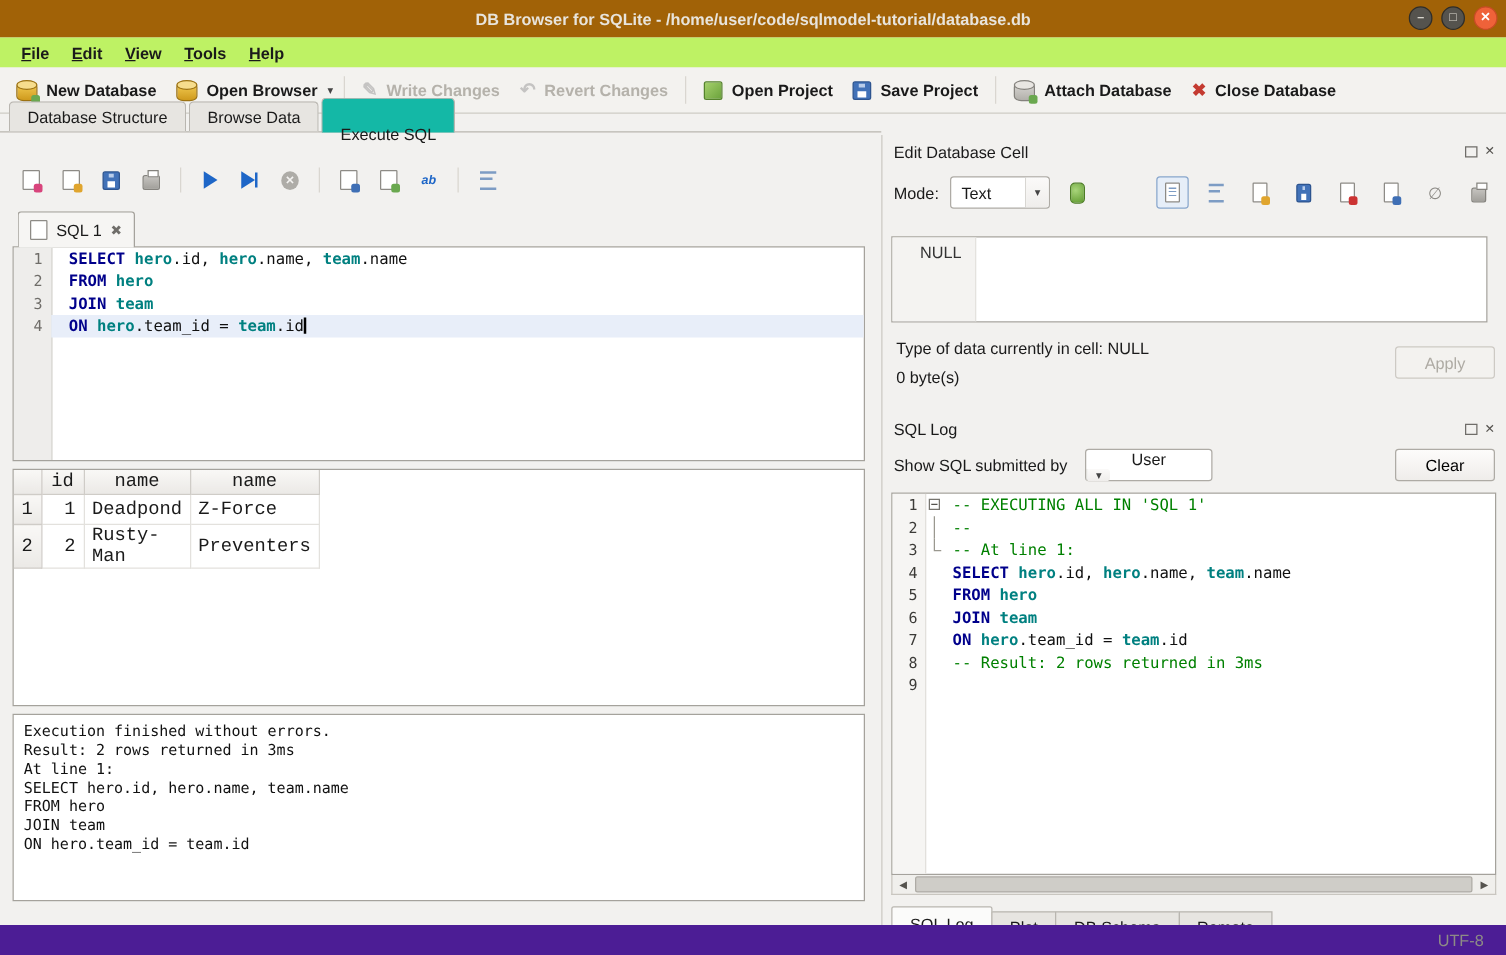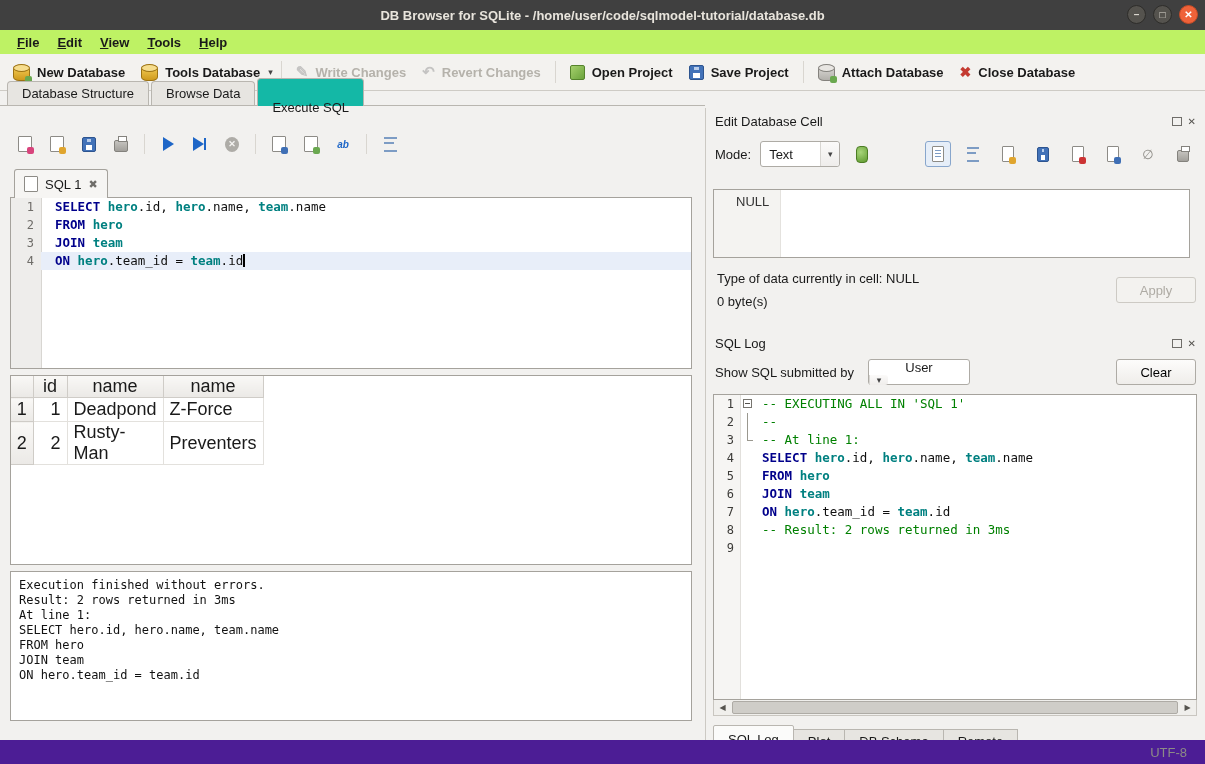--- a/index.html
+++ b/index.html
@@ -1,20 +1,20 @@
 <!DOCTYPE html>
 <html><head>
 <meta charset="utf-8">
 <style>
   html,body{margin:0;padding:0;background:#555;}
   .app{position:relative;width:1205px;height:764px;overflow:hidden;background:#f2f1ef;
        font-family:"Liberation Sans",sans-serif;font-size:13px;color:#1a1a1a;}
 
   
-  .titlebar{position:absolute;top:0;left:0;right:0;height:30px;background:#404040;
+  .titlebar{position:absolute;top:0;left:0;right:0;height:30px;background:#a16207;
     display:flex;align-items:center;justify-content:center;color:#e8e4dc;font-weight:bold;}
   .win-controls{position:absolute;right:7px;top:5px;display:flex;gap:7px;}
   .win-btn{width:19px;height:19px;border-radius:50%;background:#55534e;border:1px solid #2e2d2a;
     color:#ddd9d1;font-size:10px;line-height:17px;text-align:center;box-sizing:border-box;}
   .win-btn.close{background:#ef6239;border-color:#c84b26;color:#fff;}
 
   
   .menubar{position:absolute;top:30px;left:0;right:0;height:24px;background:#bef264;
     display:flex;align-items:center;padding-left:8px;}
   .menu-item{display:inline-block;padding:2px 9px;font-weight:bold;}
@@ -93,21 +93,21 @@
     font-family:"DejaVu Sans Mono",monospace;font-size:12.5px;}
   .editor-box::before{content:'';position:absolute;left:0;top:0;bottom:0;width:30px;background:#eeedeb;border-right:1px solid #d8d6d2;}
   .code-row{display:flex;height:18px;line-height:18px;position:relative;z-index:1;}
   .code-row .ln{flex:0 0 30px;text-align:right;padding-right:7px;box-sizing:border-box;color:#6f6d69;font-size:12px;}
   .code-row .code{flex:1;white-space:pre;padding-left:14px;}
   .code-row.current .code{background:#e8eef9;}
   .caret{display:inline-block;width:1.5px;height:13px;background:#000;vertical-align:-2px;}
 
   .results-box{position:absolute;top:253px;left:10px;width:682px;height:190px;background:#fff;
     border:1px solid #a5a29c;box-sizing:border-box;overflow:hidden;}
-  table.results{border-collapse:collapse;table-layout:fixed;font-size:18px;}
+  table.results{border-collapse:collapse;table-layout:fixed;font-size:15px;font-family:Liberation Mono, monospace;}
   .results .hc{background:linear-gradient(#f9f8f6,#ebe9e6);border-right:1px solid #cfccc7;border-bottom:1px solid #cfccc7;
     font-weight:normal;text-align:center;height:19px;padding:0 4px;}
   .results .gut{background:linear-gradient(#f9f8f6,#ebe9e6);border-right:1px solid #cfccc7;border-bottom:1px solid #cfccc7;
     text-align:center;}
   .results td.cell{border-right:1px solid #e3e1dd;border-bottom:1px solid #e3e1dd;padding:0 6px;height:23px;background:#fff;}
   .results td.cell.num{text-align:right;}
 
   .message-box{position:absolute;top:449px;left:10px;width:682px;height:150px;background:#fff;
     border:1px solid #a5a29c;box-sizing:border-box;padding:6px 8px;
     font-family:"DejaVu Sans Mono",monospace;font-size:12px;line-height:15px;color:#111;}
@@ -202,21 +202,21 @@
     <span class="menu-item">Help</span>
   </div>
 
   <div class="toolbar">
     <button class="tb-btn">
       <span class="gico g-db badge green"></span>
       <span>New Database</span>
     </button>
     <button class="tb-btn">
       <span class="gico g-db"></span>
-      <span>Tools Database</span>
+      <span>Open Browser</span>
     </button>
     <span class="tb-caret">
         <span class="gico g-caret"></span>
       </span>
     <span class="tb-sep"></span>
     <button class="tb-btn disabled">
       <span class="gico g-pencil"></span>
       <span>Write Changes</span>
     </button>
     <button class="tb-btn disabled">

